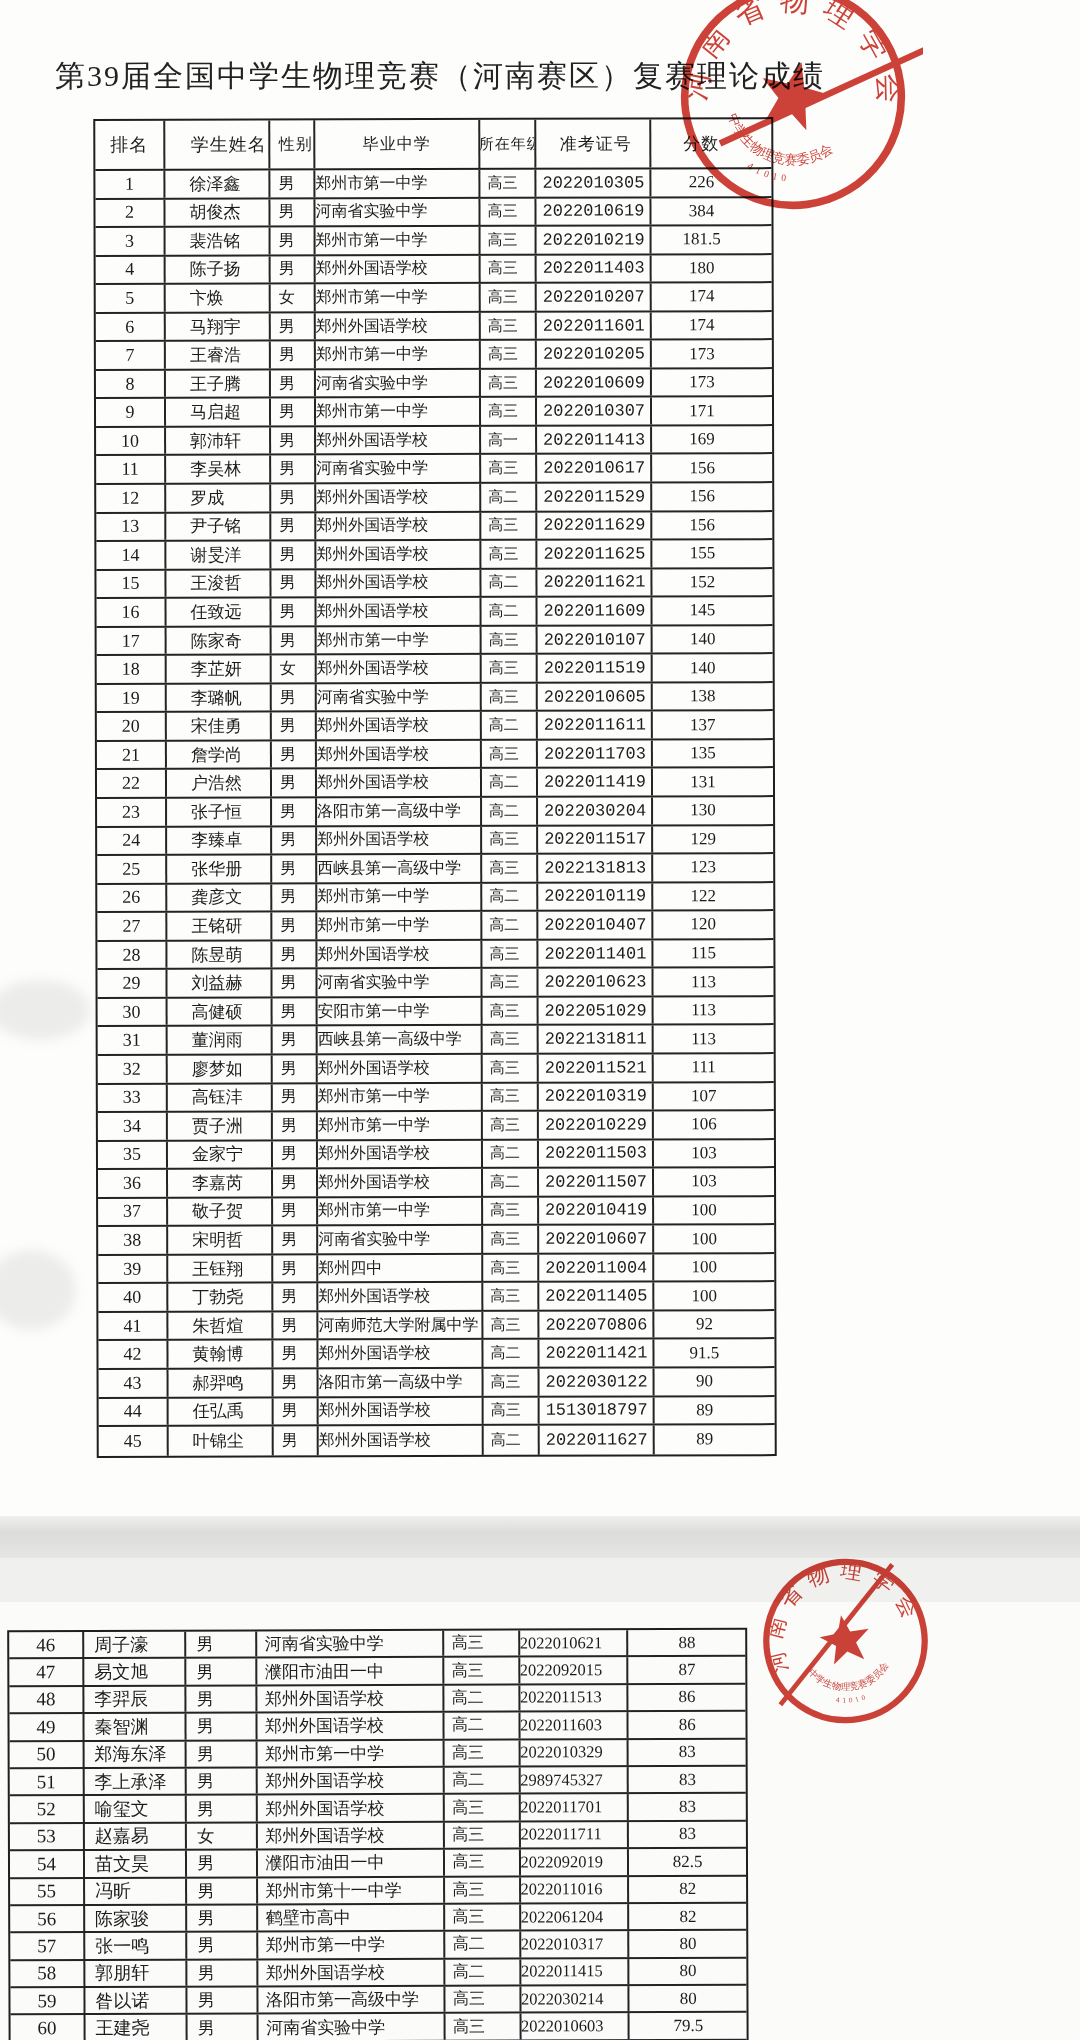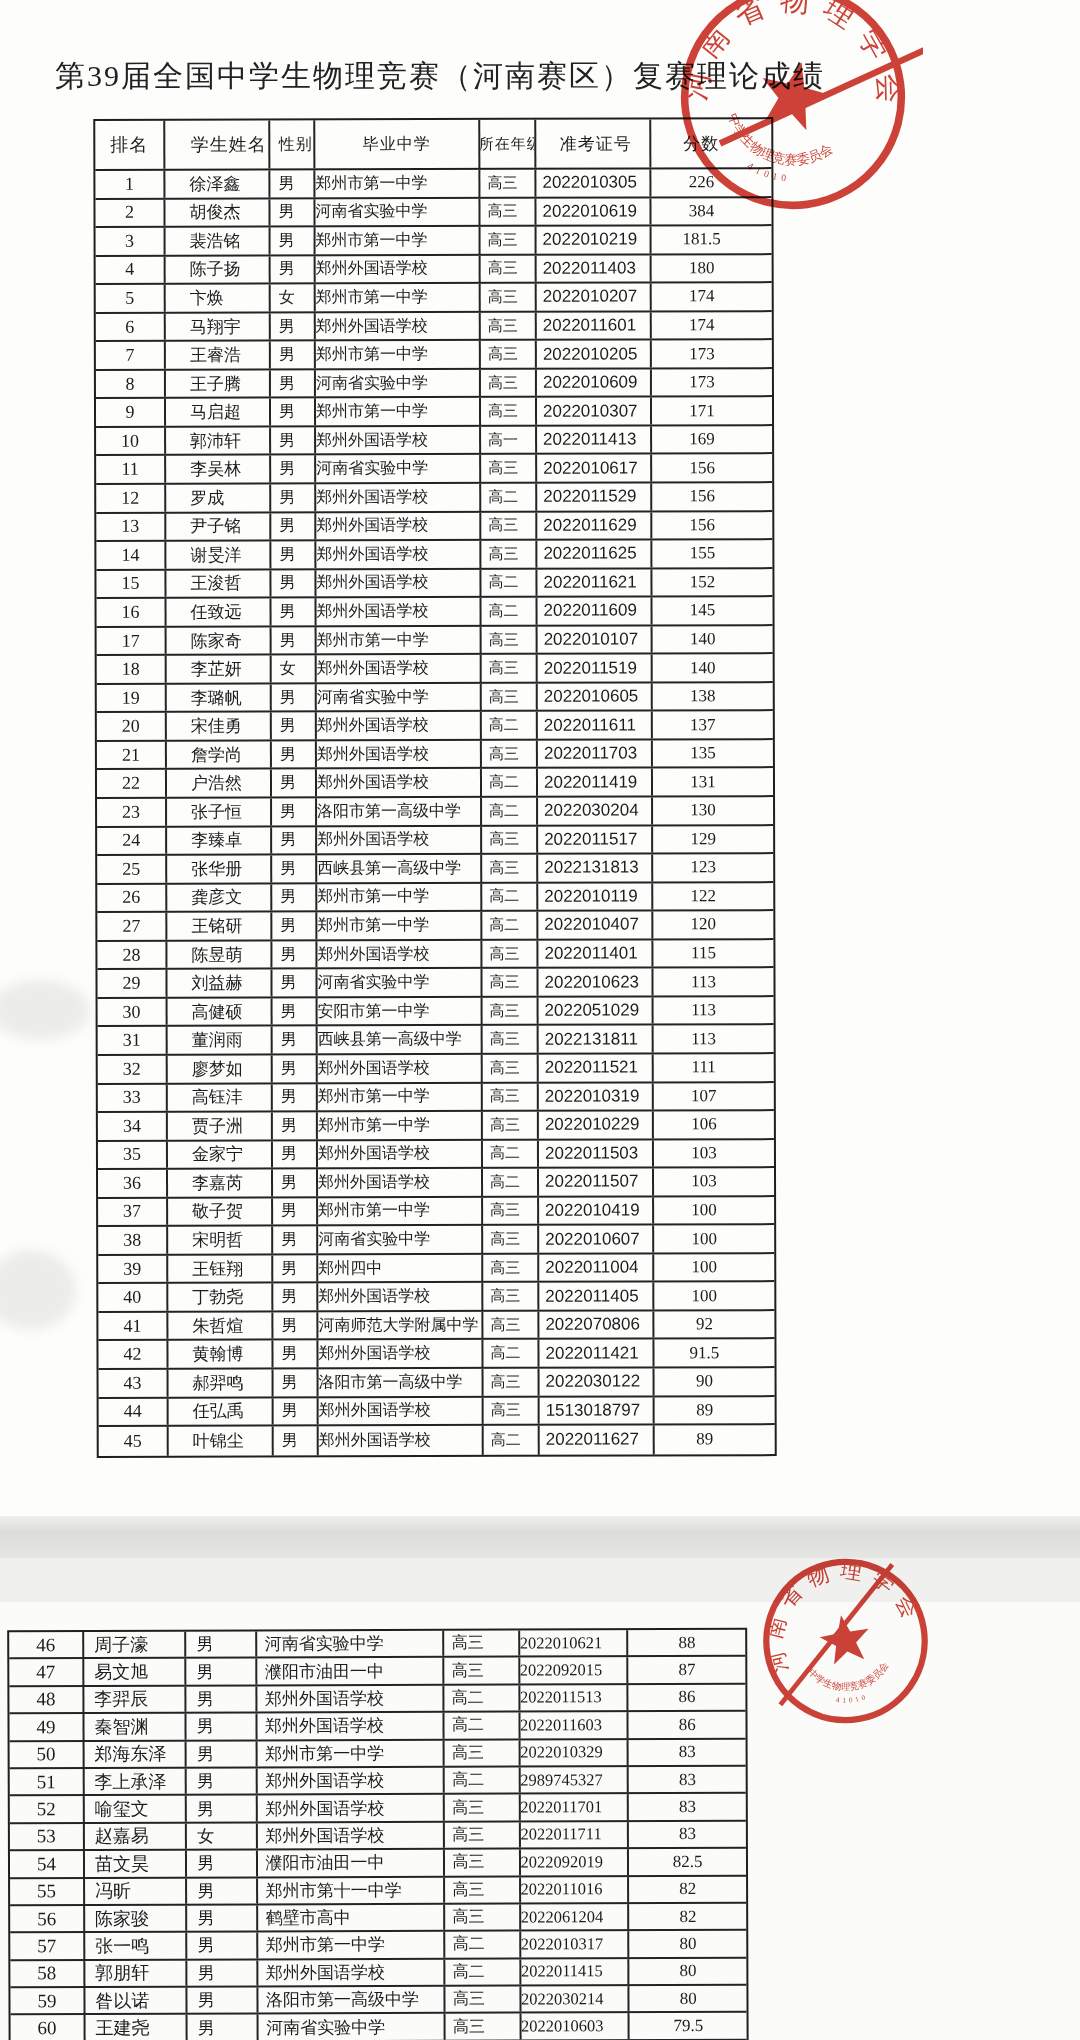--- a/index.html
+++ b/index.html
@@ -24,21 +24,21 @@
   .cell{box-sizing:border-box;border-right:2px solid #242424;display:flex;align-items:center;
     font-size:17px;overflow:hidden;white-space:nowrap;}
   .cell:last-child{border-right:none;}
   .hrow .cell{justify-content:center;font-size:18px;letter-spacing:1px;}
   
   .t1 .c-rank{width:70px;justify-content:center;font-size:18px;}
   .t1 .c-name{width:105px;padding-left:24px;}
   .t1 .c-gender{width:45px;padding-left:8px;font-size:16px;}
   .t1 .c-school{width:165px;padding-left:0;font-size:16px;}
   .t1 .c-grade{width:56px;padding-left:7px;font-size:15px;}
-  .t1 .c-exam_no{width:115px;padding-left:6px;font-size:17px;font-family:Liberation Sans, sans-serif;}
+  .t1 .c-exam_no{width:115px;padding-left:6px;font-size:17px;font-family:Liberation Mono, monospace;}
   .t1 .c-score{width:100px;justify-content:center;font-size:17px;}
   
   .t2 .c-rank{width:77px;justify-content:center;font-size:19px;}
   .t2 .c-name{width:105px;padding-left:10px;font-size:18px;}
   .t2 .c-gender{width:72px;padding-left:10px;font-size:17px;}
   .t2 .c-school{width:193px;padding-left:8px;font-size:17px;}
   .t2 .c-grade{width:77px;padding-left:7px;font-size:16px;}
   .t2 .c-exam_no{width:112px;padding-left:0;font-size:16.5px;}
   .t2 .c-score{width:120px;justify-content:center;font-size:17px;}
   .partial{height:18px;overflow:hidden;border-bottom:none;}

